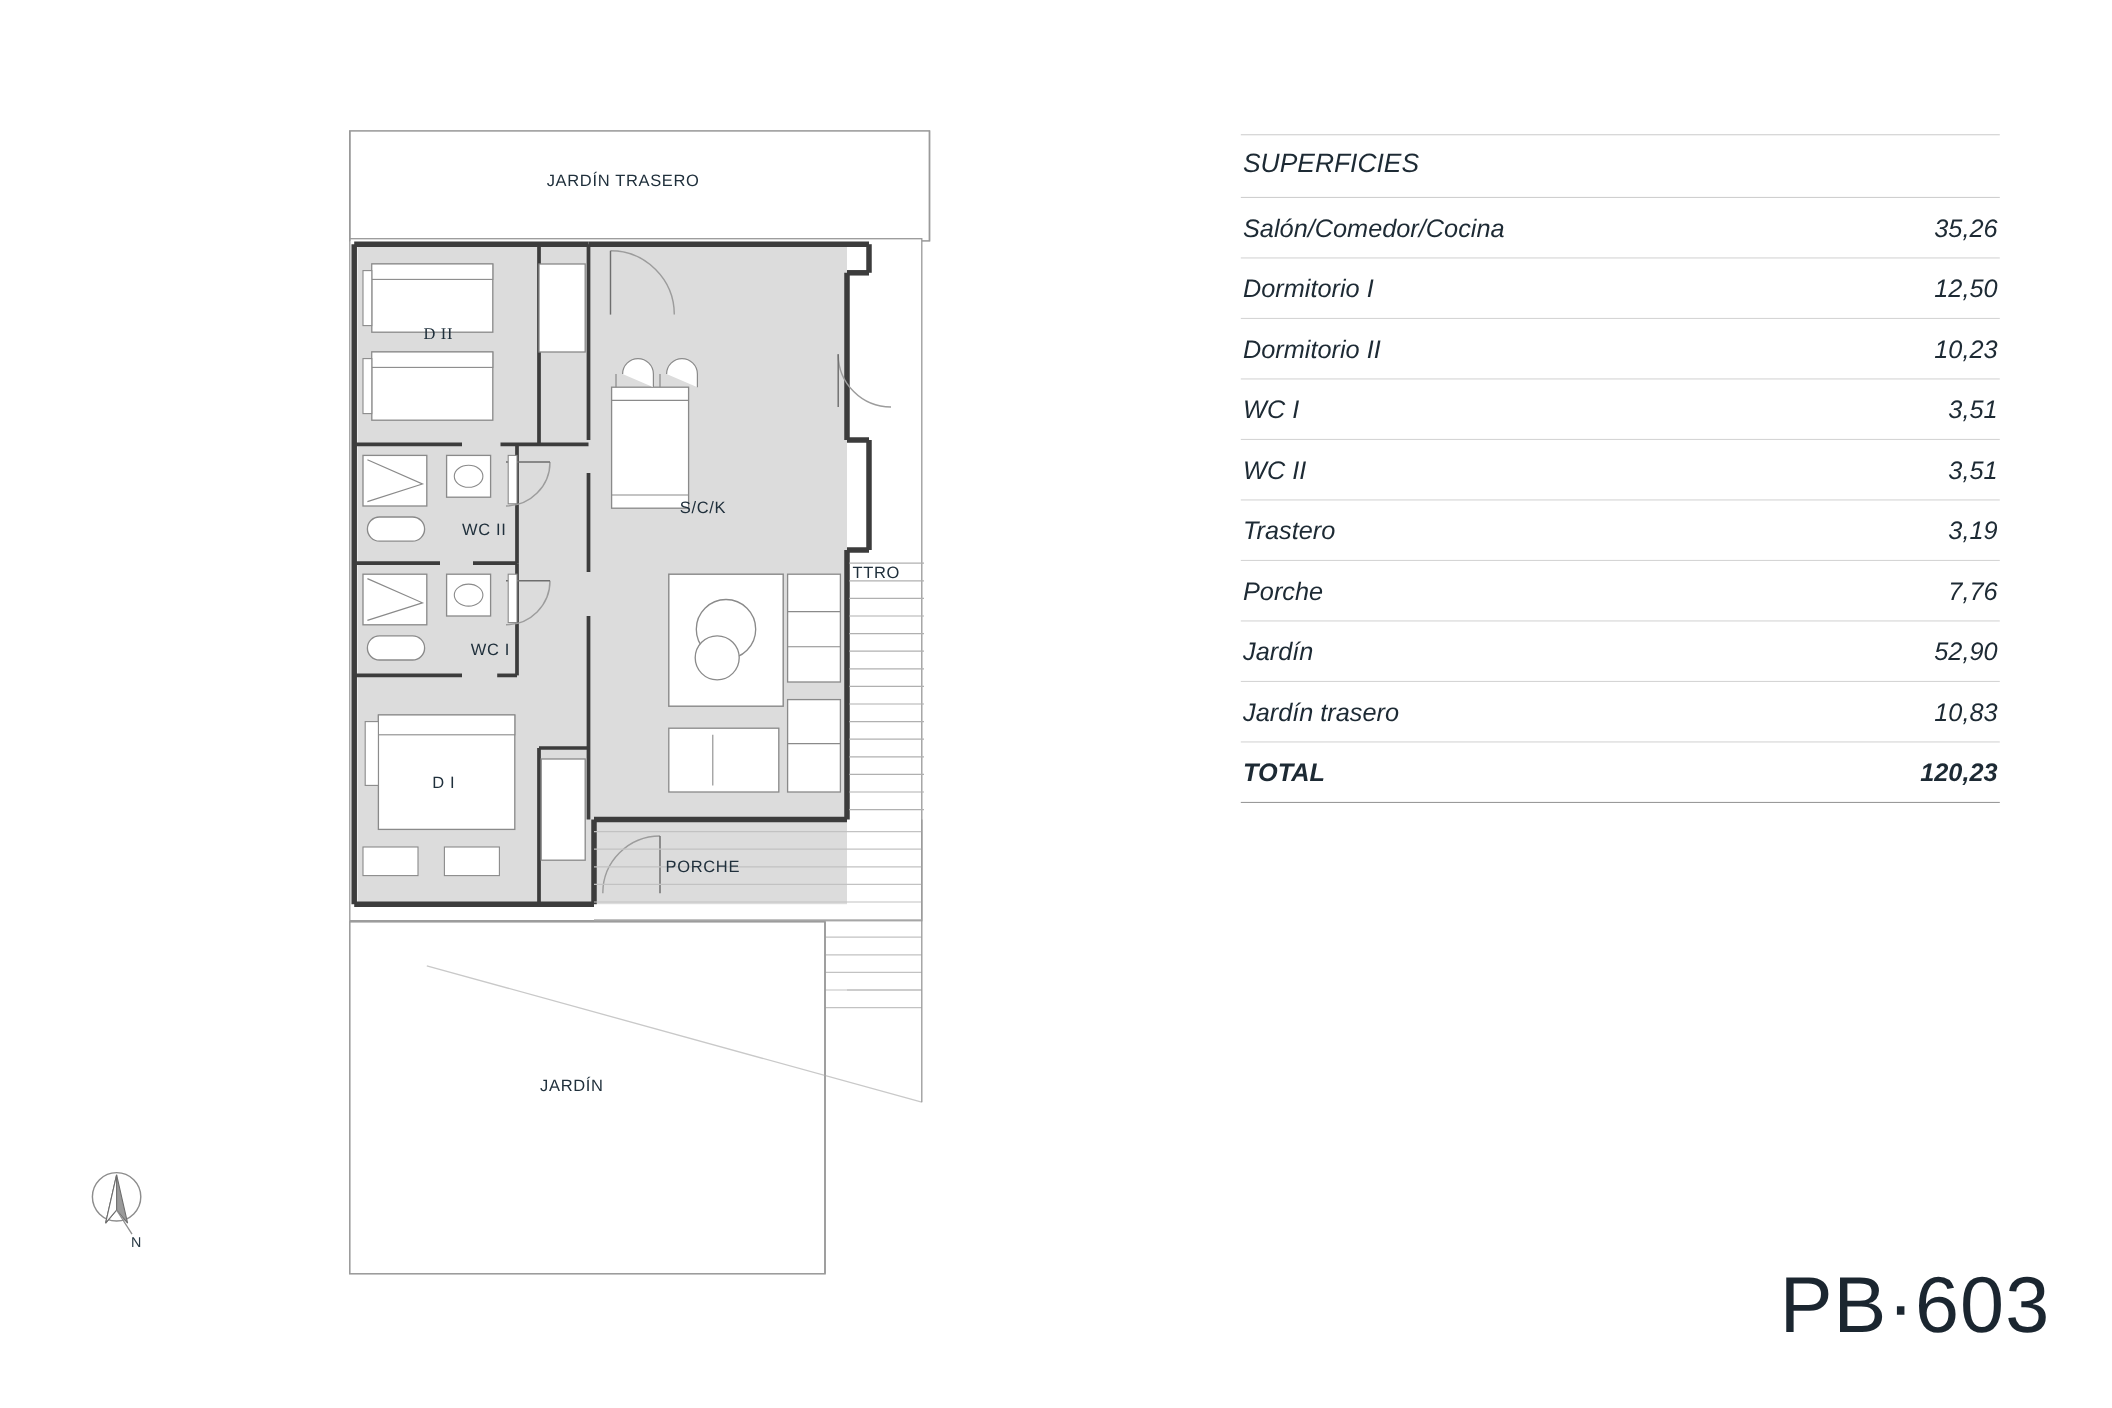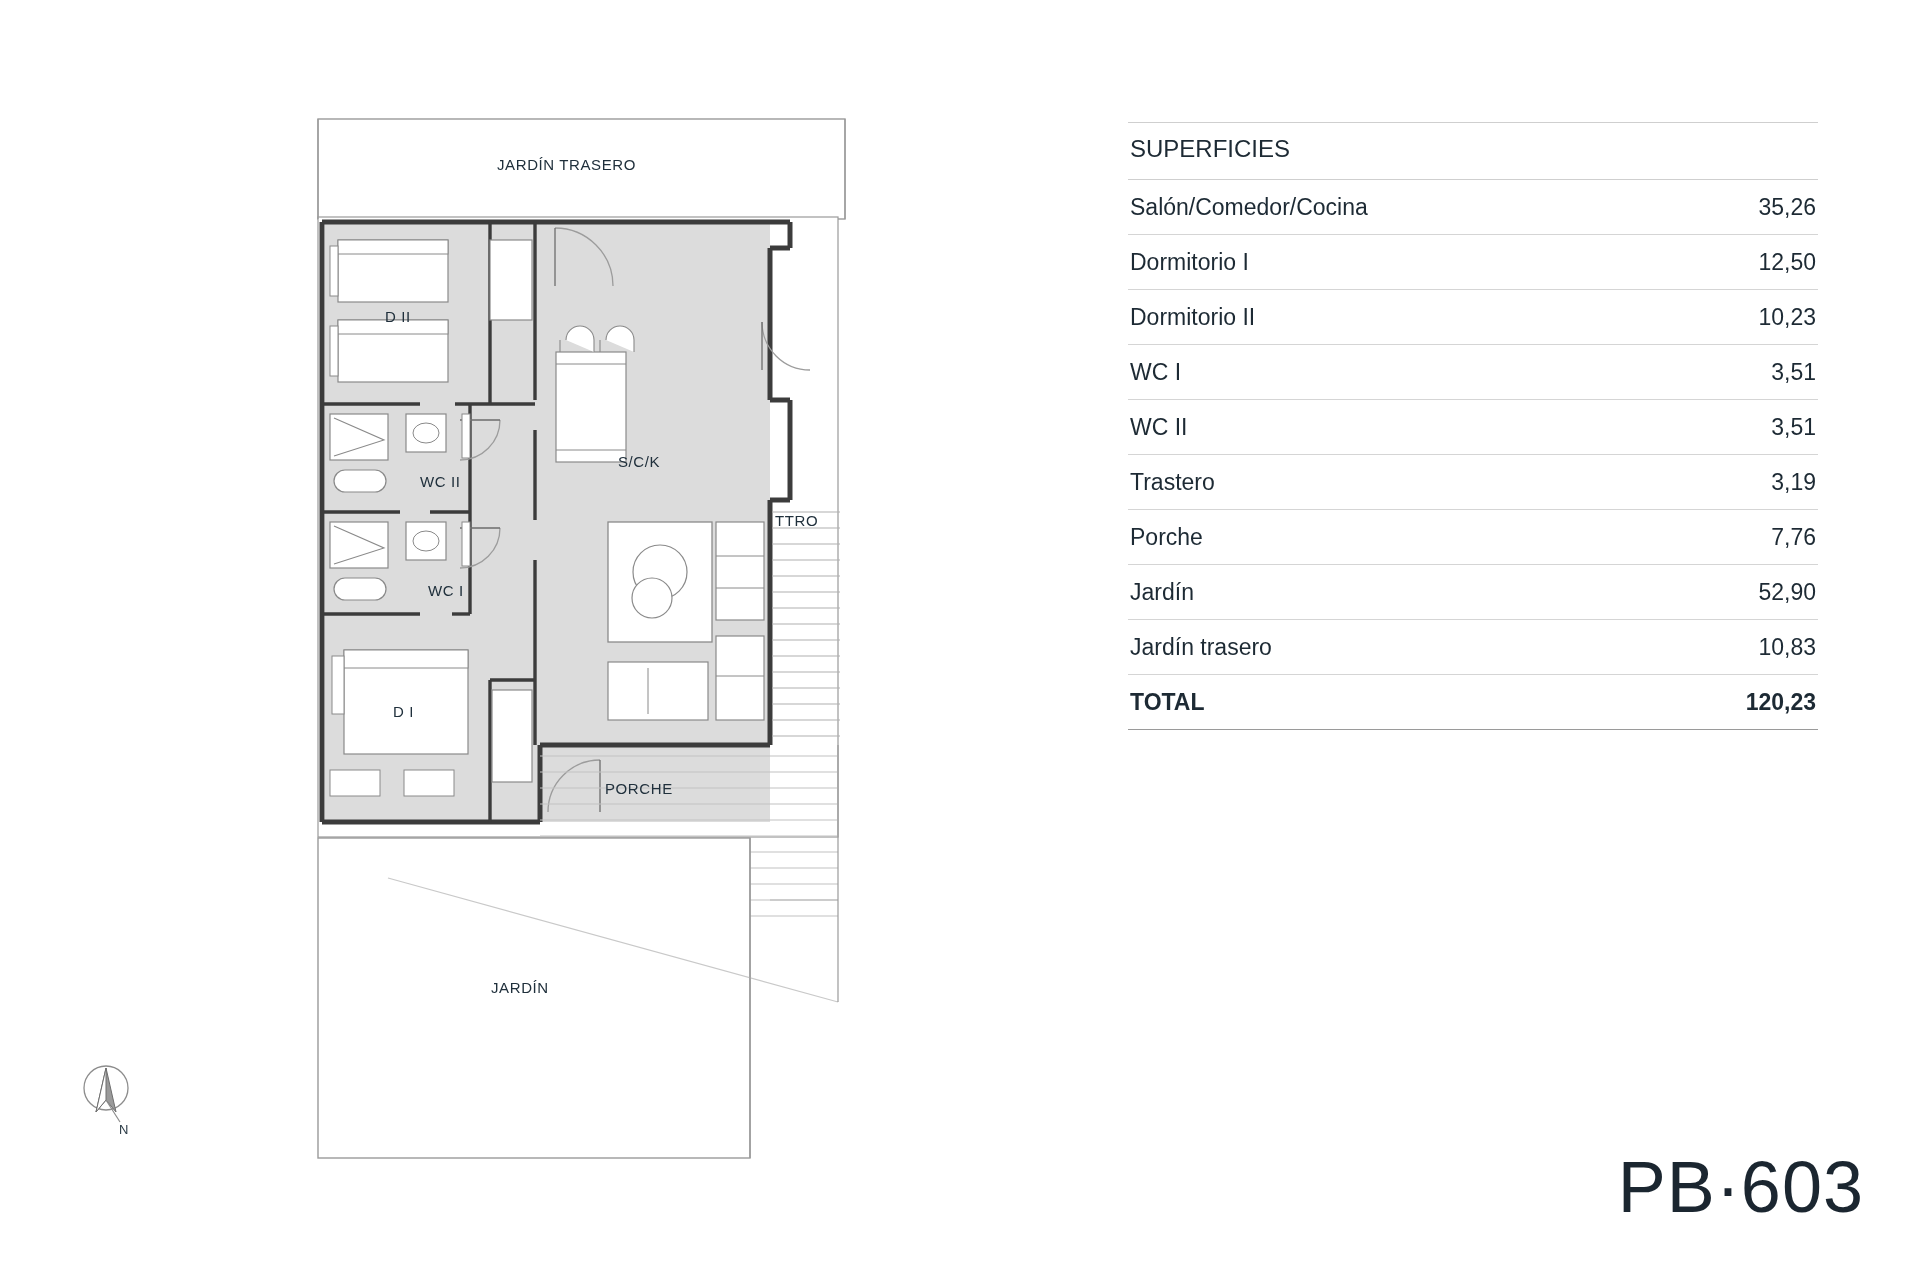--- a/index.html
+++ b/index.html
@@ -38,20 +38,21 @@
     color: #20303c;
     white-space: nowrap;
   }
 
   
   #surfaces {
     position: absolute;
     left: 1128px;
     top: 122px;
     width: 690px;
+    font-style: italic;
   }
   #surfaces .s-title {
     font-size: 24px;
     color: #1d2a34;
     padding: 6px 2px 16px 2px;
     border-bottom: 1px solid #cfcfcf;
     border-top: 1px solid #cfcfcf;
     padding-top: 12px;
   }
   #surfaces .s-row {
@@ -270,21 +271,21 @@
 
     <g stroke="#9a9a9a" stroke-width="1.2" fill="none">
       <path d="M318 219 L318 119"></path>
       <path d="M845 119 L845 219"></path>
       <path d="M838 745 L838 1002"></path>
     </g>
   </svg>
 
   <div class="plan-label" style="left:497px; top:156px;">JARDÍN TRASERO</div>
 
-  <div class="plan-label" style="left:385px; top:308px;">D II</div>
+  <div class="plan-label" style="left:385px; top:296px;font-family:Liberation Serif, serif;">D II</div>
 
   <div class="plan-label" style="left:420px; top:473px;">WC II</div>
 
   <div class="plan-label" style="left:428px; top:582px;">WC I</div>
 
   <div class="plan-label" style="left:618px; top:453px;text-align:right;">S/C/K</div>
 
   <div class="plan-label" style="left:775px; top:512px;">TTRO</div>
 
   <div class="plan-label" style="left:393px; top:703px;text-align:center;">D I</div>

